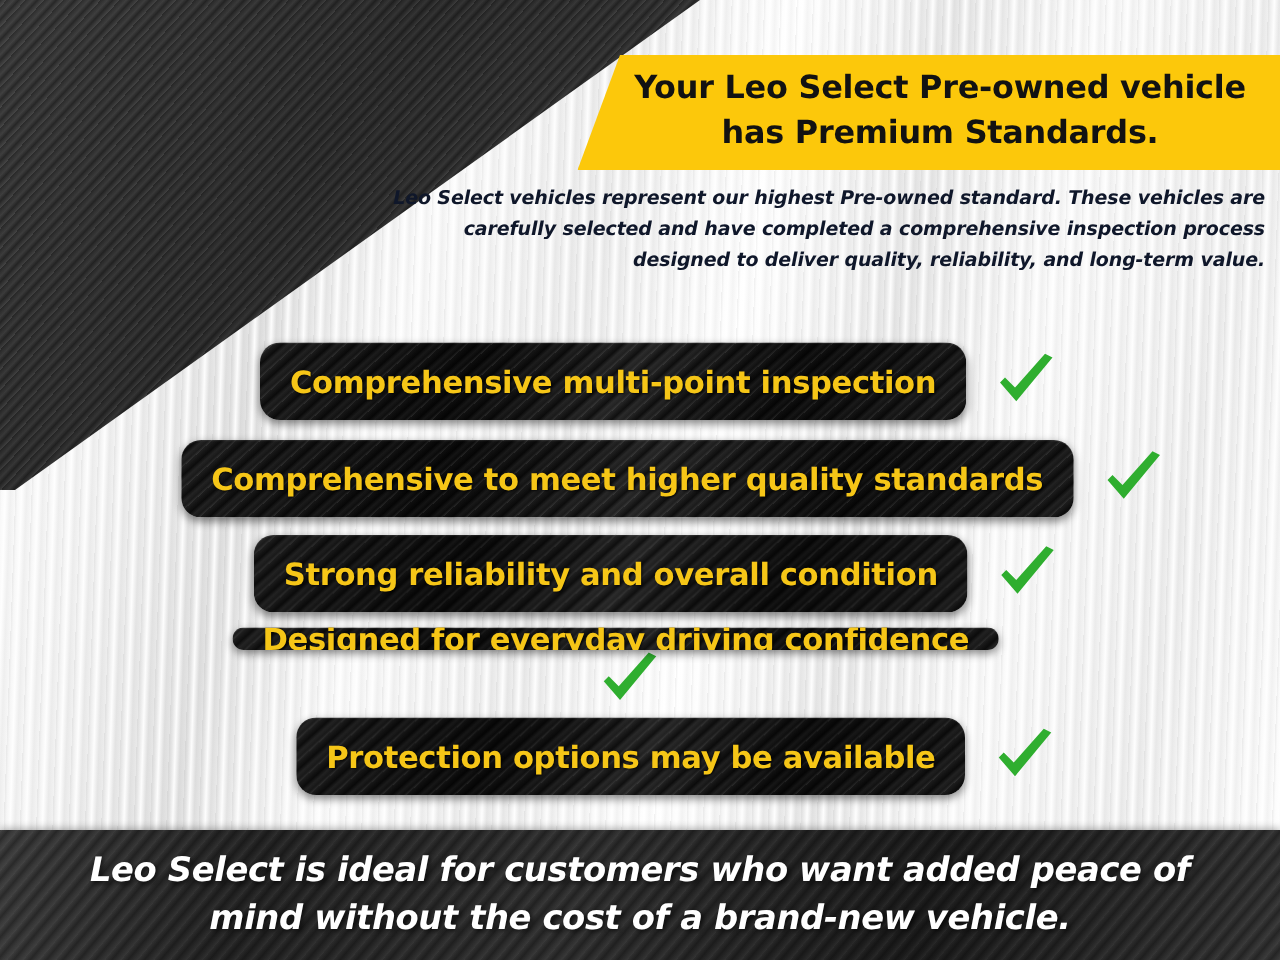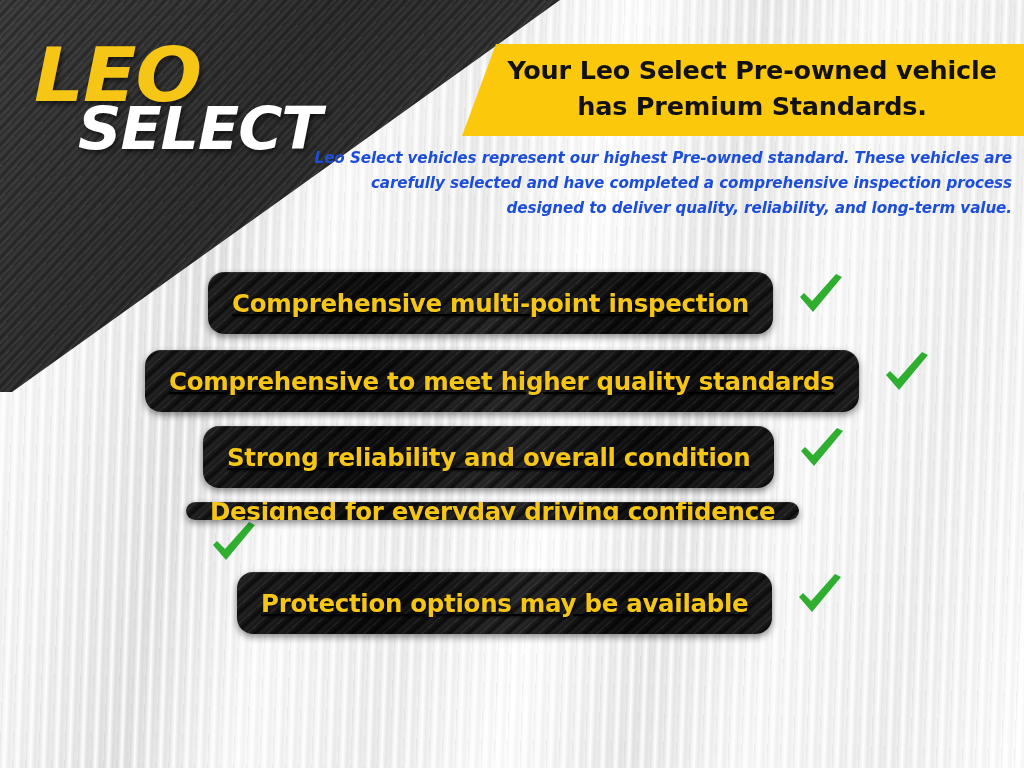--- a/index.html
+++ b/index.html
@@ -138,40 +138,39 @@
   .intro {
     position: absolute;
     left: 312px;
     top: 146px;
     width: 700px;
     text-align: right;
     font-family: "DejaVu Sans", sans-serif;
     font-size: 15.2px;
     font-weight: 900;
     font-style: italic;
-    color: #1d4ed8;
+    color: #0f172a;
     line-height: 1.65;
     letter-spacing: -0.1px;
     z-index: 5;
   }
 
   
   .features {
     position: absolute;
     left: 0;
     top: 268px;
     width: 1024px;
     z-index: 5;
   }
   .feature-row {
     position: absolute;
     display: flex;
-    align-items: flex-start;
+    align-items: center;
     height: 66px;
-    text-decoration: underline;
   }
   .feature-row.r0 { left: 208px; top: 4px;   }
   .feature-row.r1 { left: 145px; top: 82px;  }
   .feature-row.r2 { left: 203px; top: 158px; }
   .feature-row.r3 { left: 186px; top: 234px; flex-direction: column; }
   .feature-row.r4 { left: 237px; top: 304px; }
 
   .pill {
     position: relative;
     height: 62px;
@@ -247,24 +246,20 @@
   }
 </style>
 </head>
 <body>
 
 <div id="poster">
 
   <div class="bg-silver"></div>
   <div class="dark-wedge"></div>
 
-  <div class="logo">
-    <div class="logo-leo">LEO</div>
-    <div class="logo-select">SELECT</div>
-  </div>
 
   <div class="banner"></div>
   <div class="banner-text" style="position:absolute; left:488px; top:52px; width:528px; z-index:7;">Your Leo Select Pre-owned vehicle has Premium Standards.</div>
 
   <div class="intro">Leo Select vehicles represent our highest Pre-owned standard. These vehicles are carefully selected and have completed a comprehensive inspection process designed to deliver quality, reliability, and long-term value.</div>
 
   <div class="features">
 
     <div class="feature-row r0">
       <div class="pill">
@@ -316,14 +311,17 @@
       </div>
       <span class="check">
         <svg width="52" height="48" viewBox="0 0 52 48">
             <path d="M5 25 L18 40 L47 5 L41 2 L17 29 L9 21 Z" fill="#2FAE2F"></path>
           </svg>
       </span>
     </div>
 
   </div>
 
+  <div class="footer">
+    <div class="footer-text">Leo Select is ideal for customers who want added peace of mind without the cost of a brand-new vehicle.</div>
+  </div>
 
 </div>
 
 </body></html>

